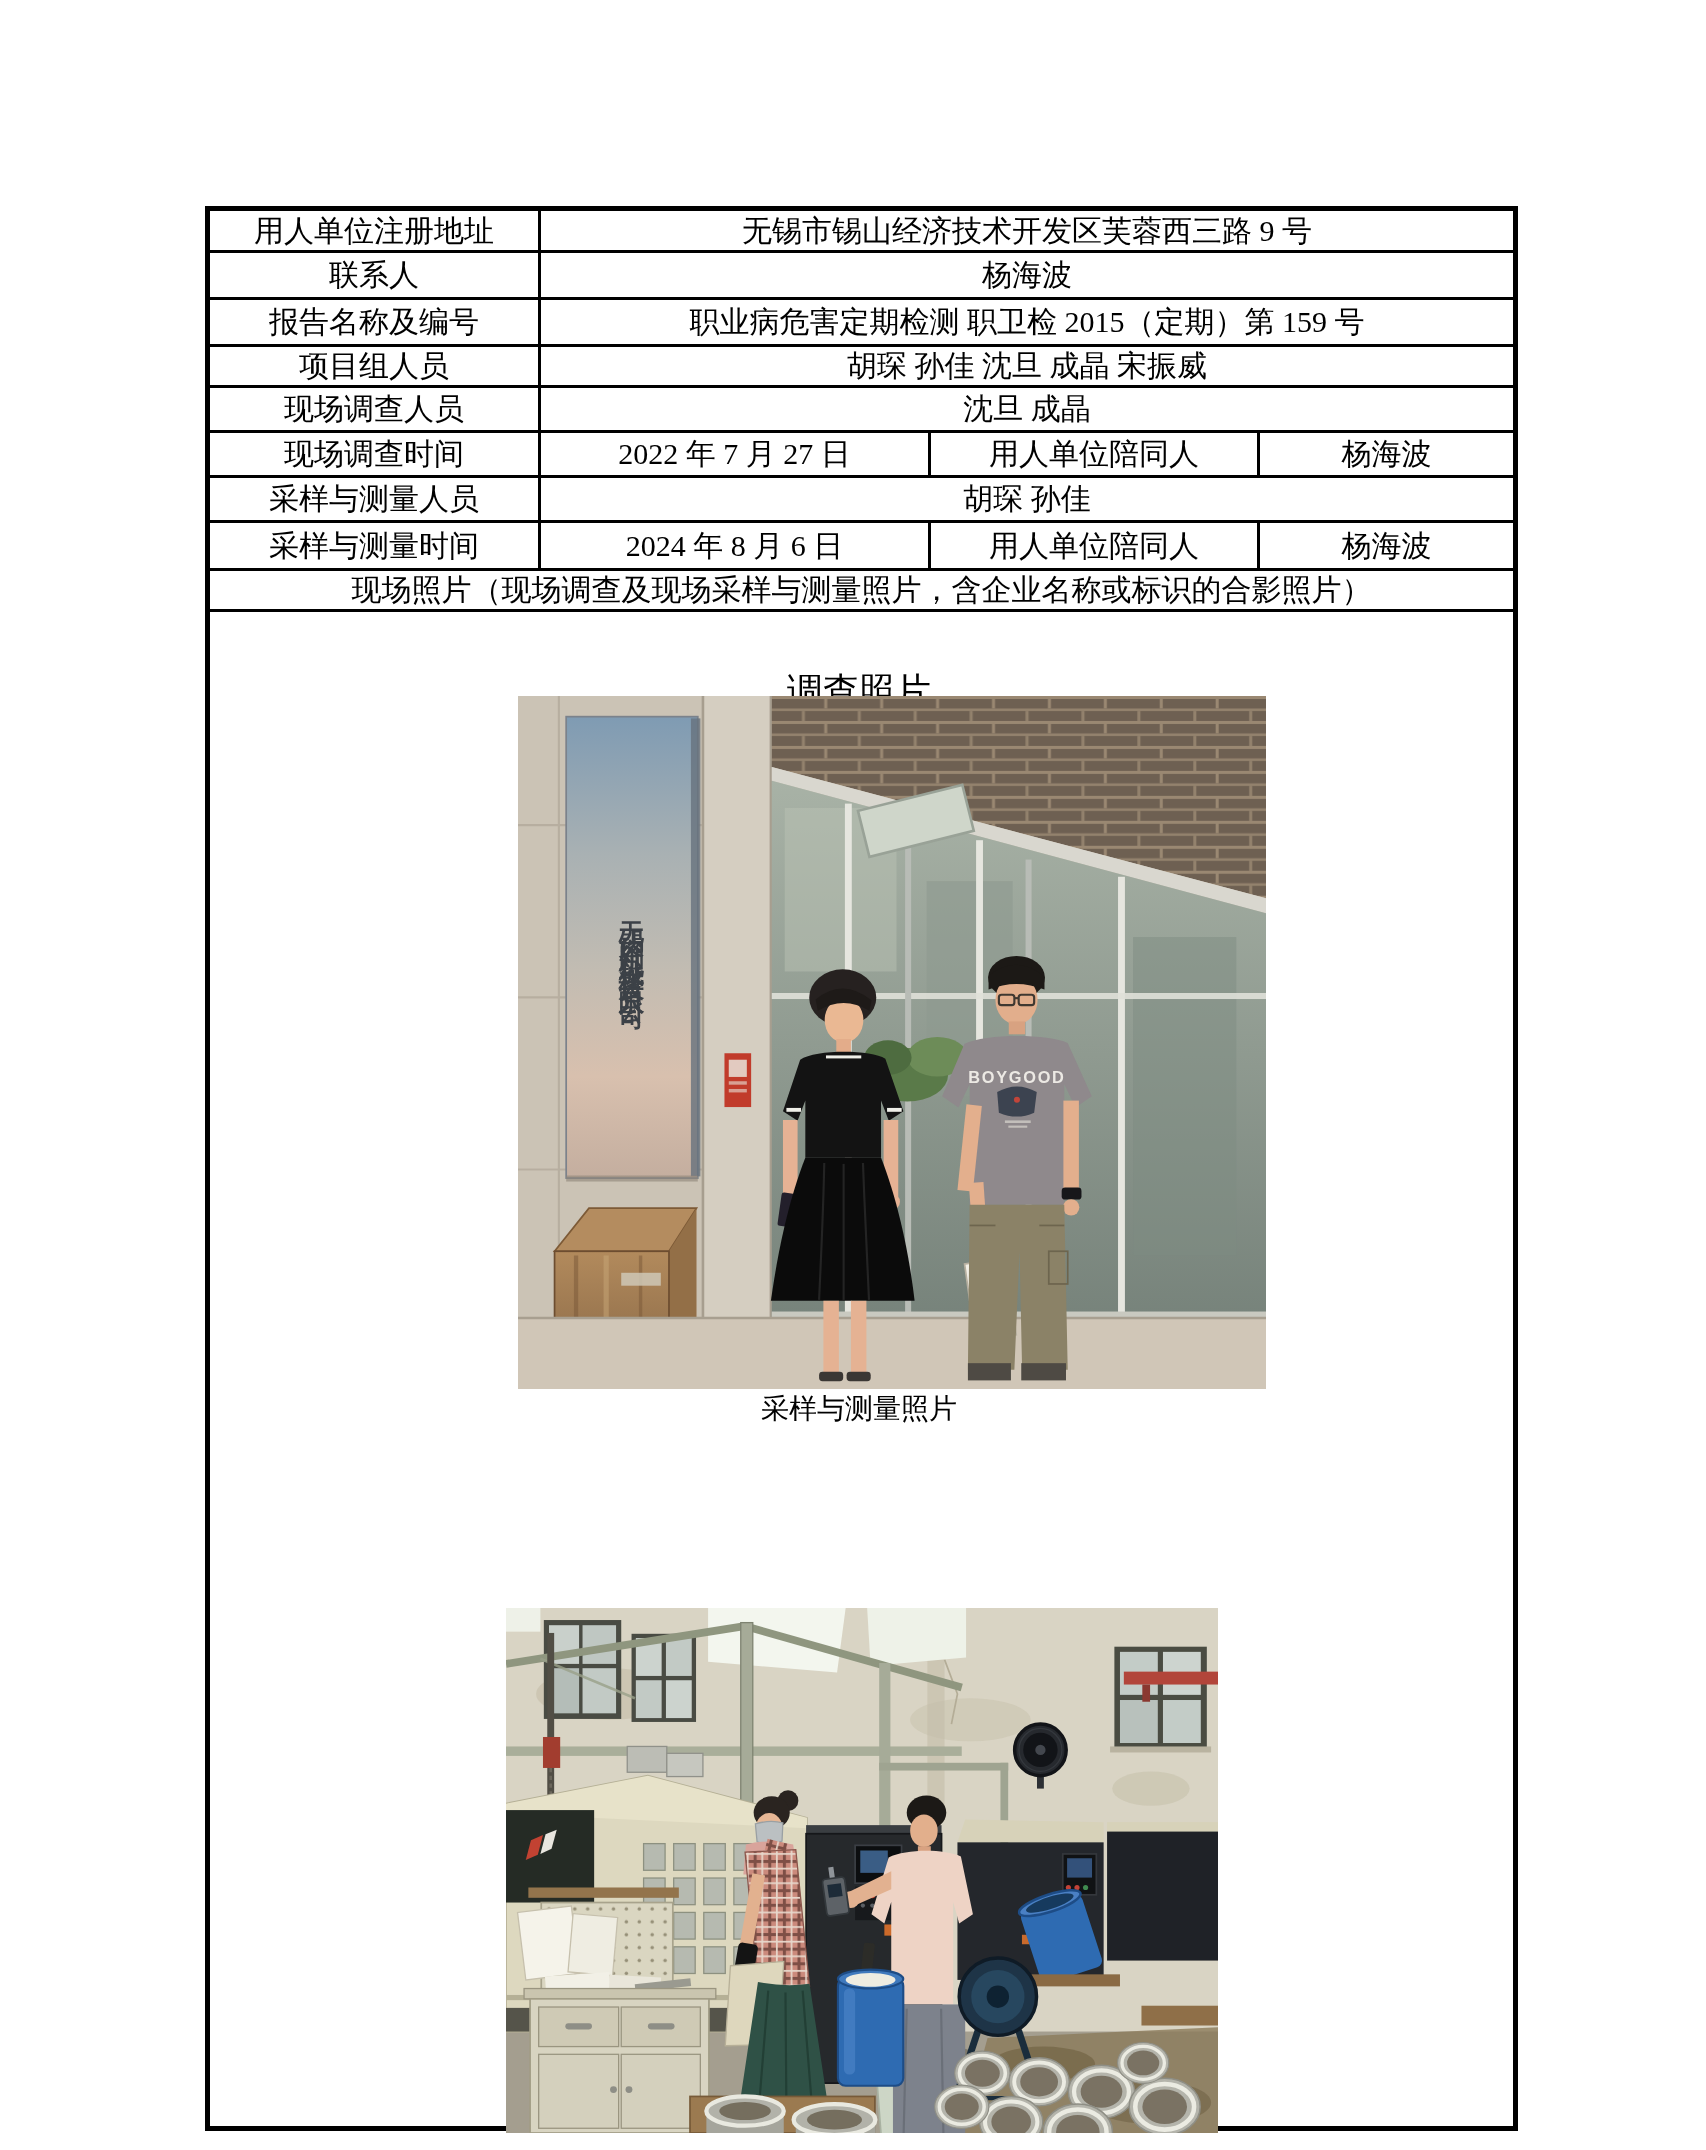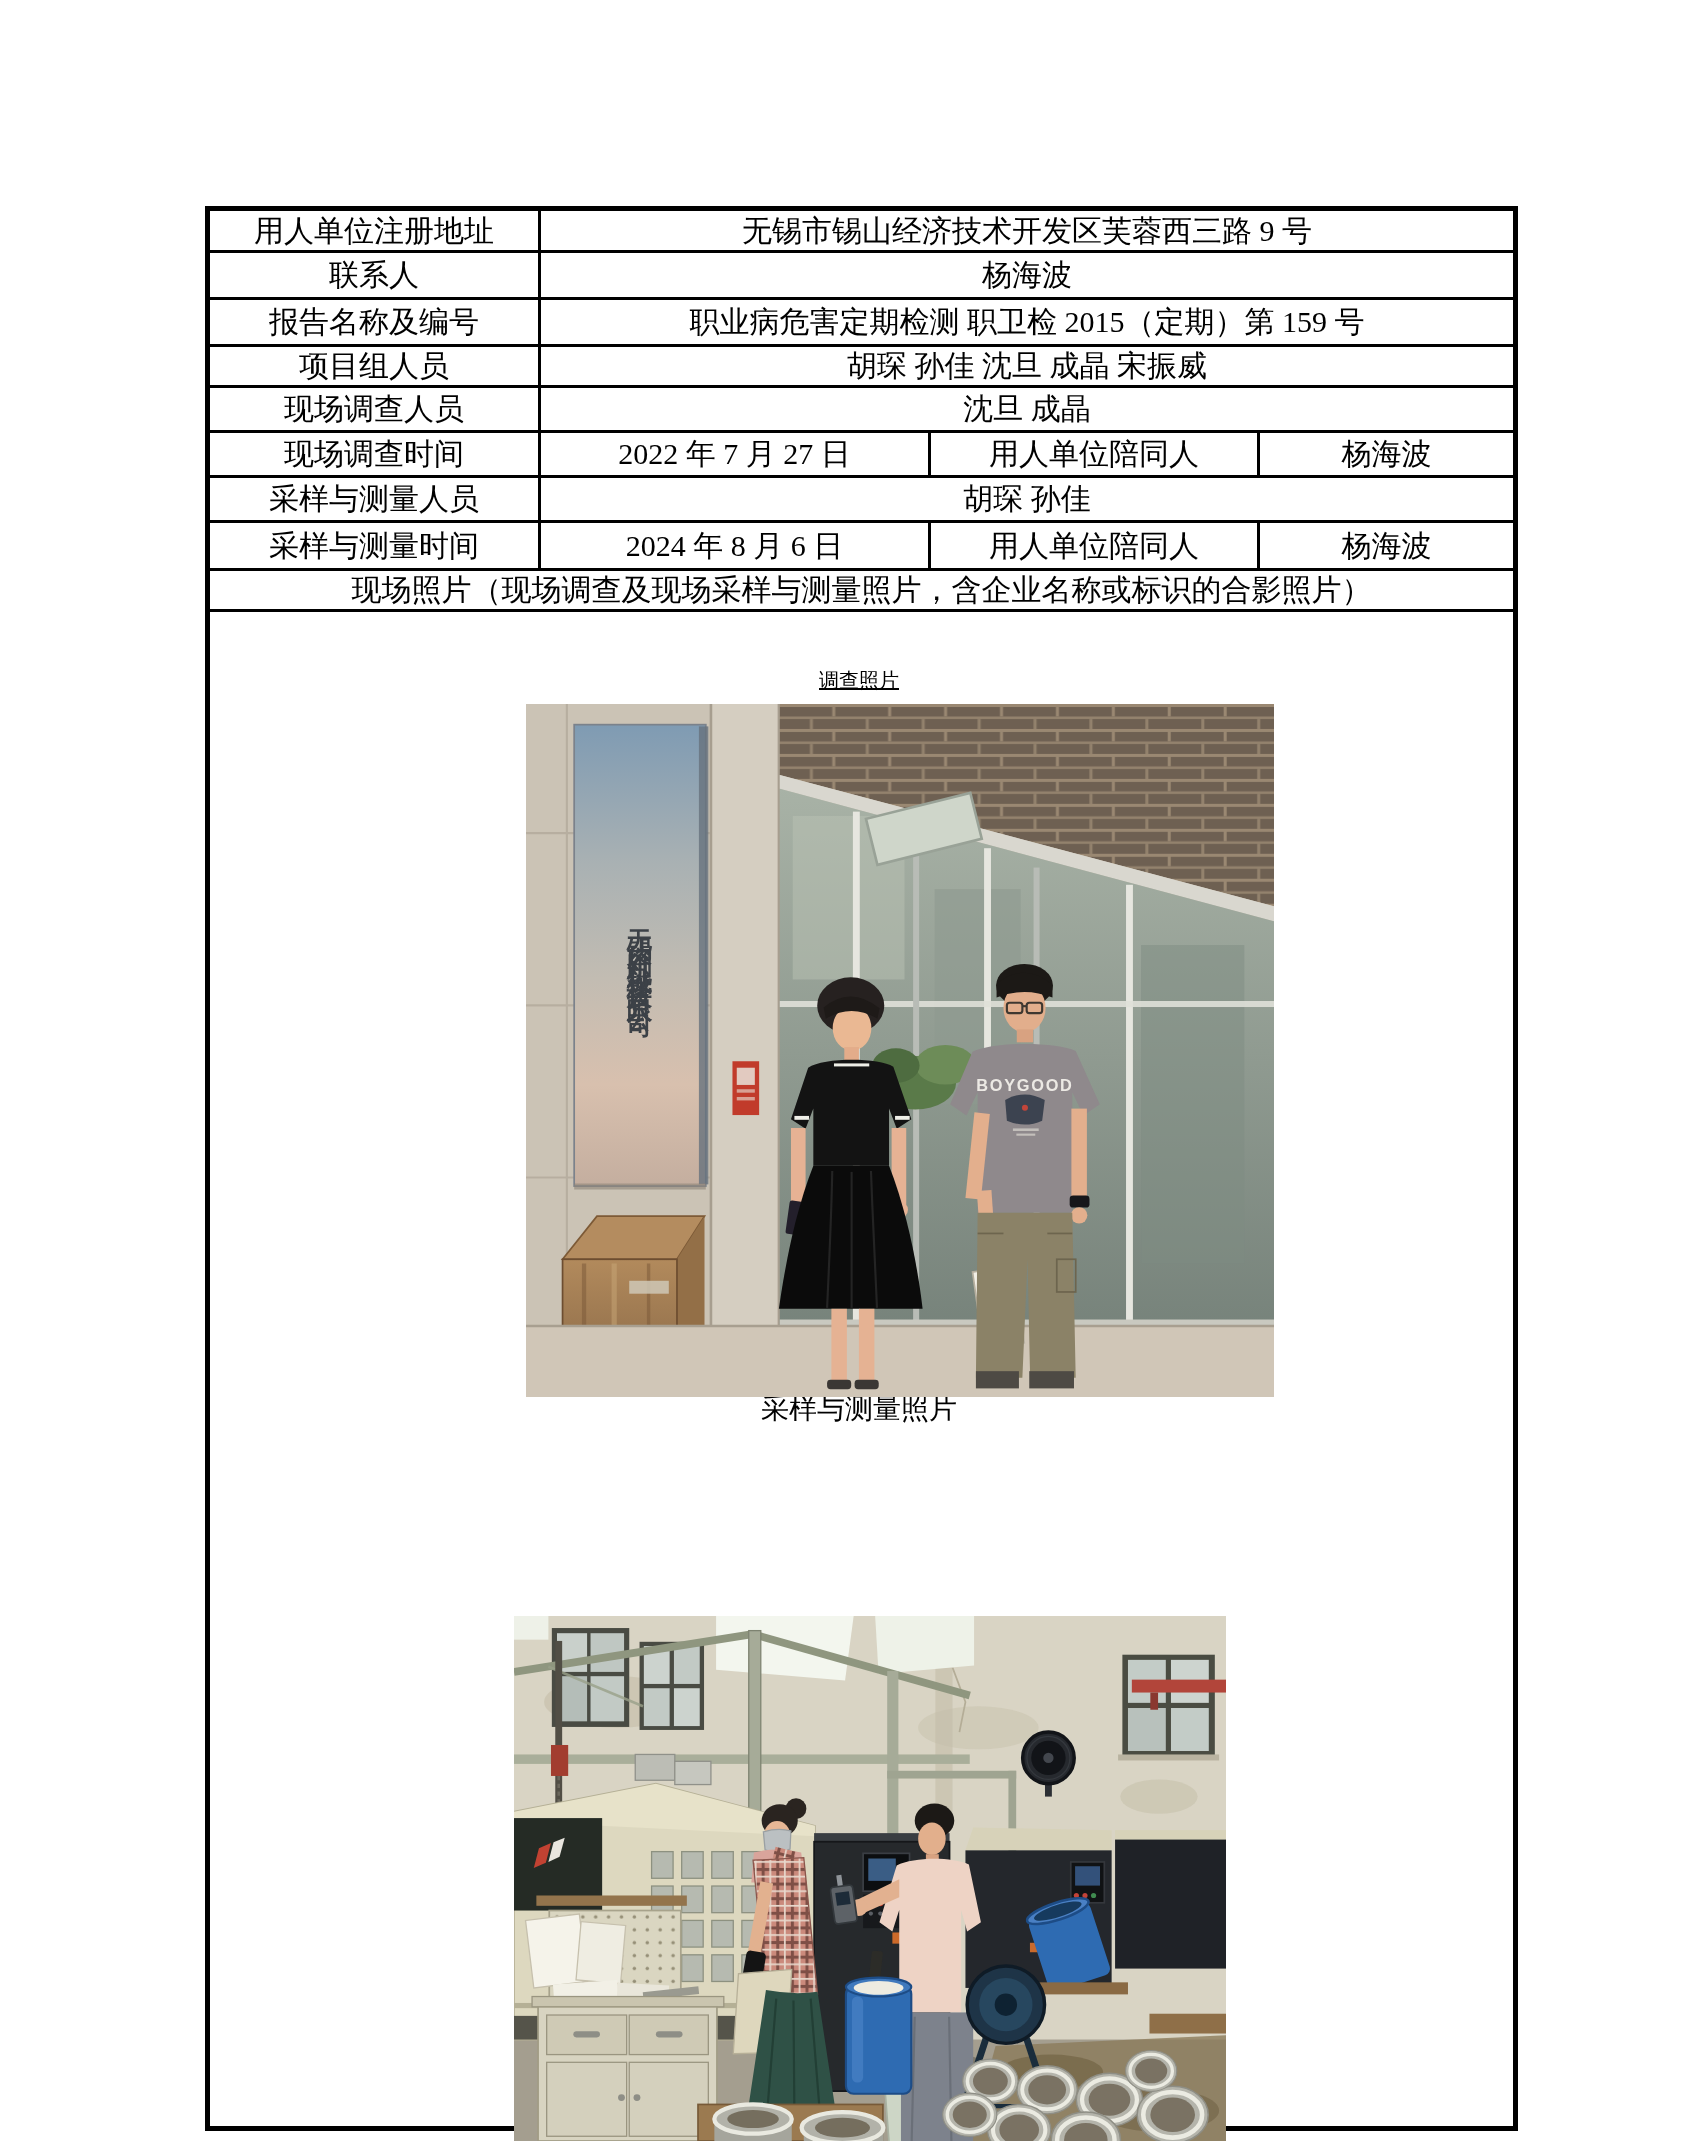--- a/index.html
+++ b/index.html
@@ -11,25 +11,25 @@
   table.info{position:absolute;left:205px;top:206px;width:1308px;
              border-collapse:collapse;table-layout:fixed;
              border:5.2px solid #000;}
   table.info td{border:3px solid #000;text-align:center;vertical-align:middle;
                 font-size:30px;padding:0 5.2px;overflow:hidden;line-height:1.25;}
   td.section-cell{font-size:25px;}
   td.photo-cell{height:1514px;}
 
   
   .caption{position:absolute;left:205px;width:1308px;text-align:center;color:#000;}
-  .caption.survey{top:667px;font-size:20px;text-decoration:underline;}
+  .caption.survey{top:667px;font-size:36px;text-decoration:underline;}
   .caption.sampling{top:1390px;font-size:28px;}
 
   
-  figure{margin:8px;padding:0;}
+  figure{margin:0;padding:0;}
   .photo{position:absolute;overflow:hidden;}
   .photo svg{display:block;width:100%;height:100%;}
   .photo1{left:518px;top:696px;width:748px;height:693px;}
   .photo2{left:506px;top:1608px;width:712px;height:525px;}
 
   .sign-text{position:absolute;left:55px;top:36px;width:118px;height:432px;
              writing-mode:vertical-rl;text-orientation:upright;
              font-size:25px;letter-spacing:7.7px;line-height:118px;
              text-align:center;color:#3c4147;font-weight:600;
              font-family:"Liberation Sans","DejaVu Sans",sans-serif;}

